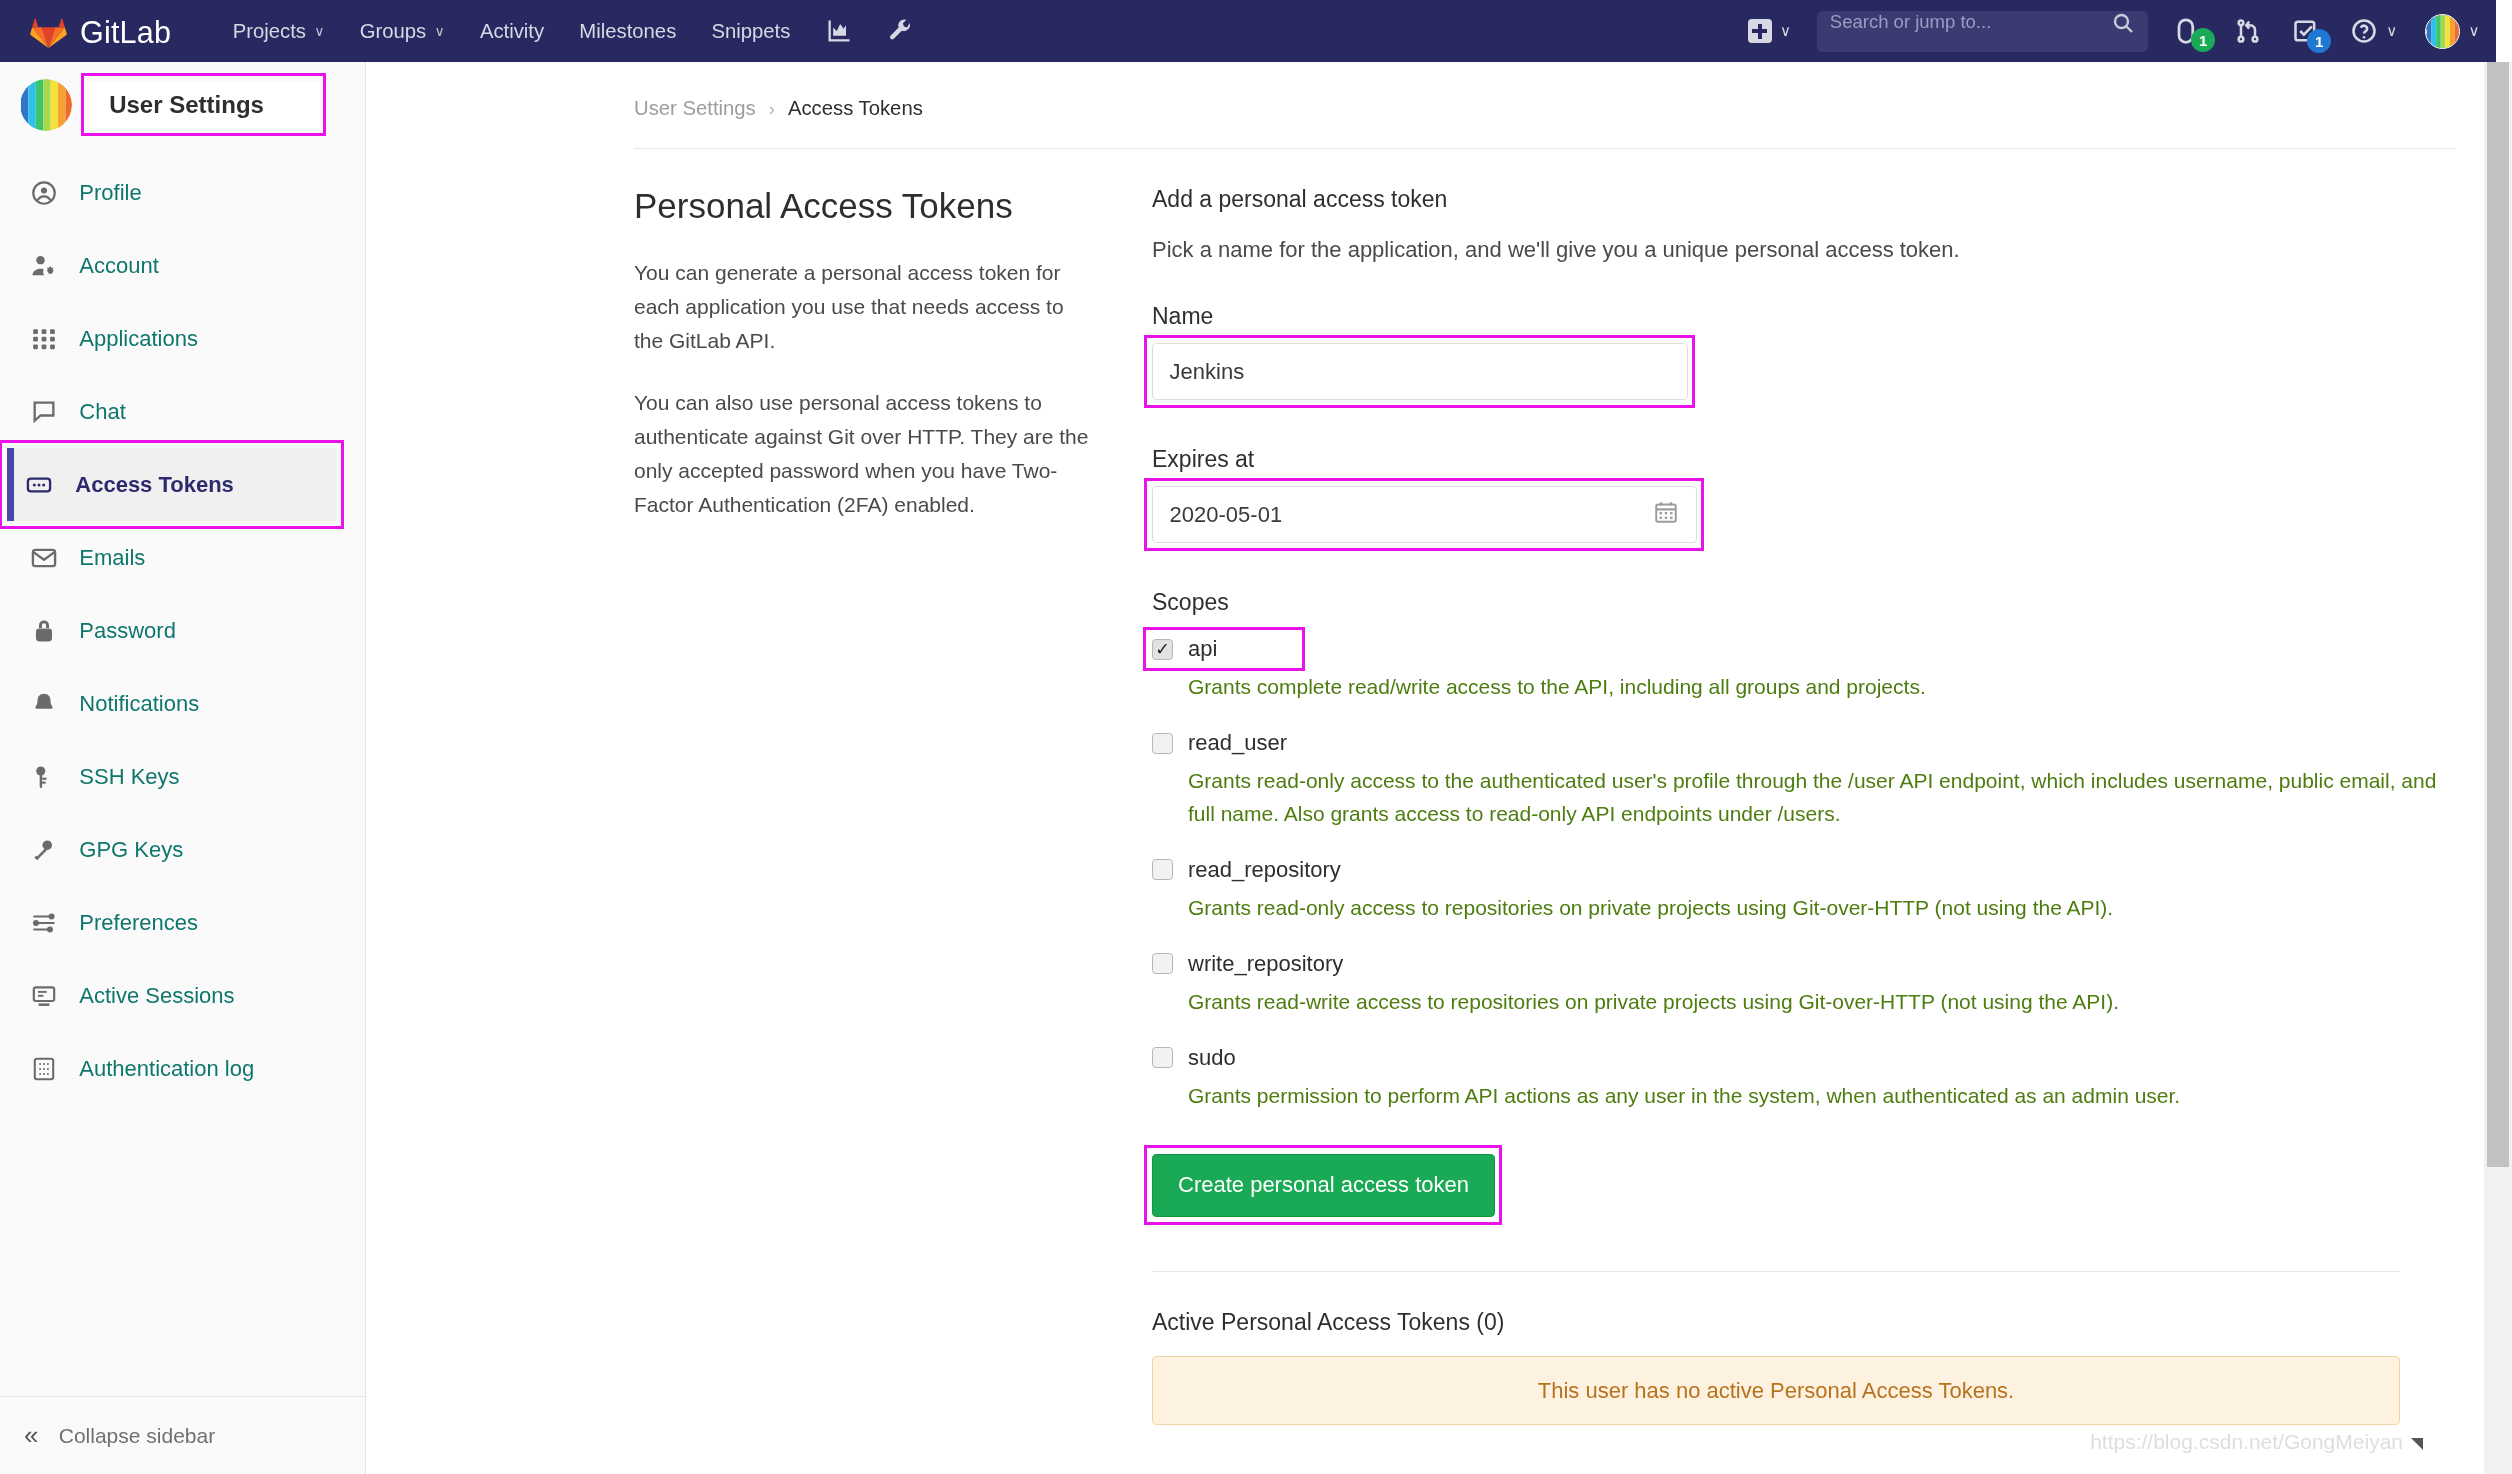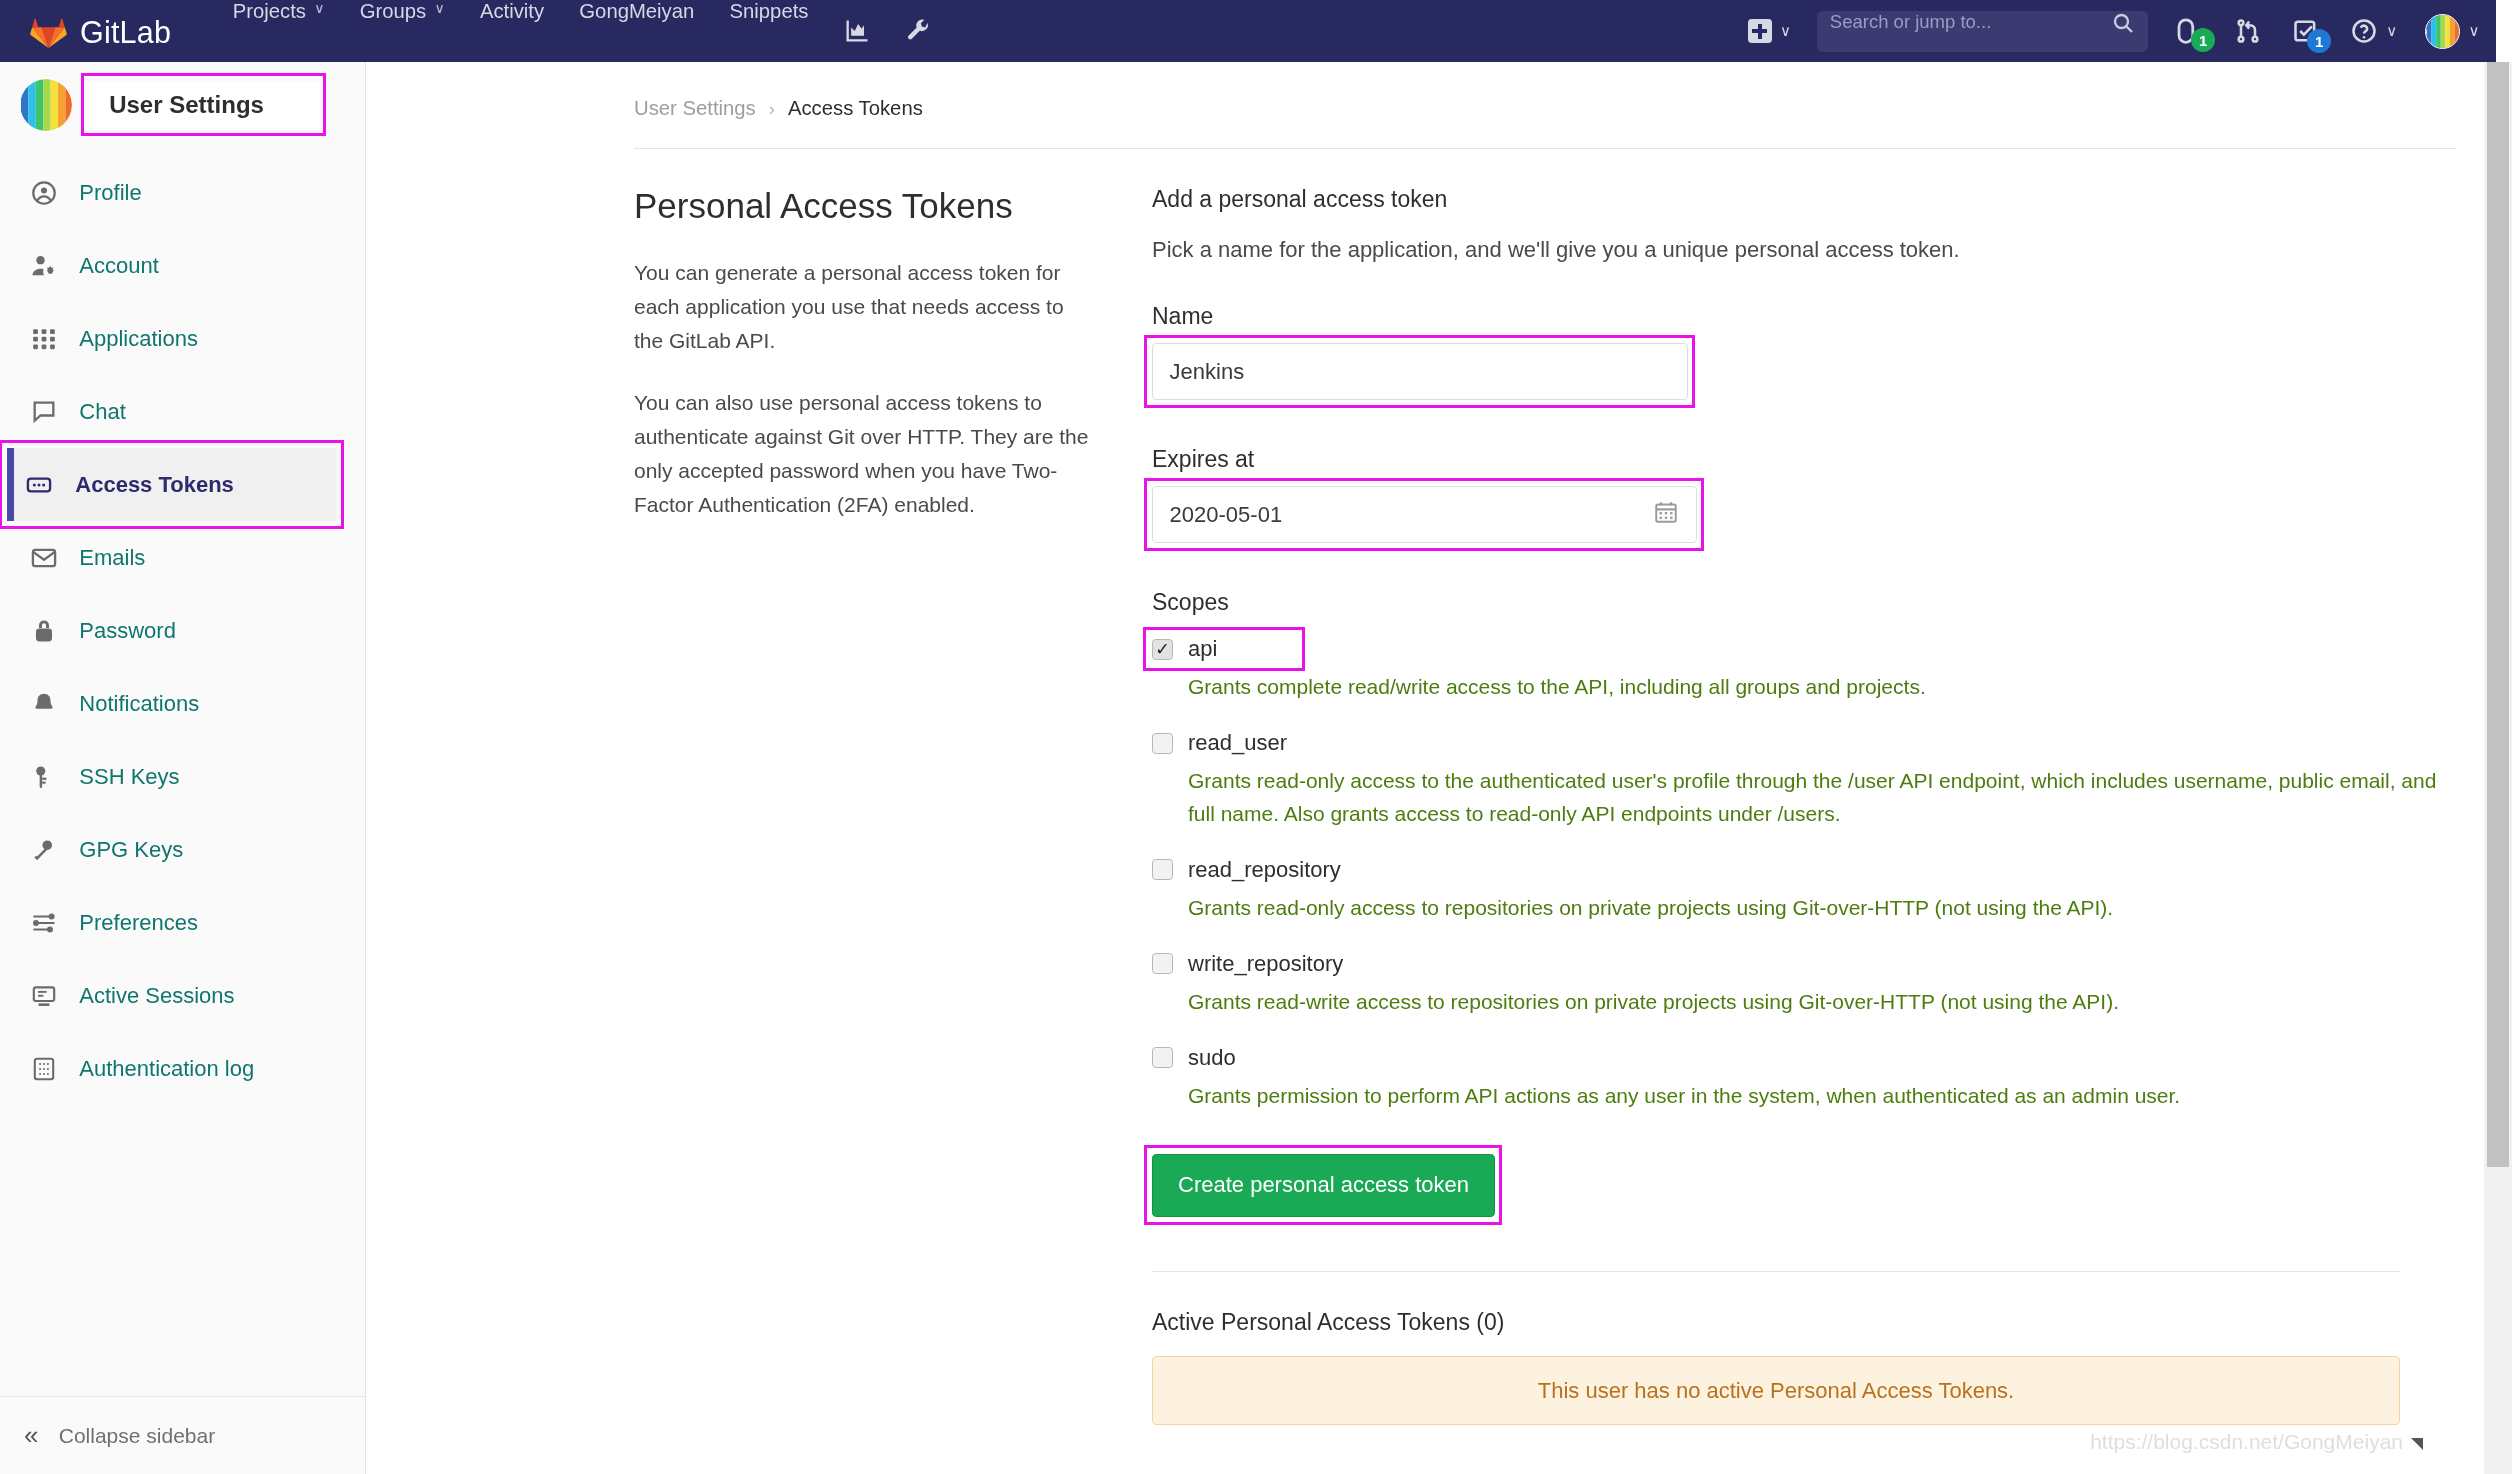--- a/index.html
+++ b/index.html
@@ -21,21 +21,21 @@
   }
   .brand { display: flex; align-items: flex-end; margin-left: 30px; }
   .brand-mark { width: 37px; height: 37px; }
   .brand-text {
     color: #fff; font-size: 30.5px; letter-spacing: 0.2px;
     margin-left: 13px; font-weight: 400;
   }
   .nav-links { display: flex; align-items: center; margin-left: 44px; }
   .nav-link {
     color: #d7d8e3; font-size: 20.3px; padding: 0 17.6px;
-    height: 62px; display: flex; cursor: pointer;
+    height: 62px; display: flex; align-items: center; cursor: pointer;
     white-space: nowrap;
   }
   .nav-link .caret { margin-left: 8.3px; font-size: 14px; opacity: .85; }
   .nav-icon-btn {
     height: 62px; display: flex; align-items: center; padding: 0 16.6px;
     cursor: pointer;
   }
   .nav-icon-btn svg { display: block; }
 
   .nav-right {
@@ -250,21 +250,21 @@
         <span class="caret">∨</span>
       </div>
       <div class="nav-link">
         <span>Groups</span>
         <span class="caret">∨</span>
       </div>
       <div class="nav-link">
         <span>Activity</span>
       </div>
       <div class="nav-link">
-        <span>GongMeiyan</span>
+        <span>Milestones</span>
       </div>
       <div class="nav-link">
         <span>Snippets</span>
       </div>
       <div class="nav-icon-btn">
         <svg width="28" height="28" viewBox="0 0 24 24" fill="#d7d8e3">
           <path d="M3 3h2v16h16v2H3z"></path>
           <path d="M7 16V9l3 3 3-6 3 4 2-3v9z"></path>
         </svg>
       </div>

